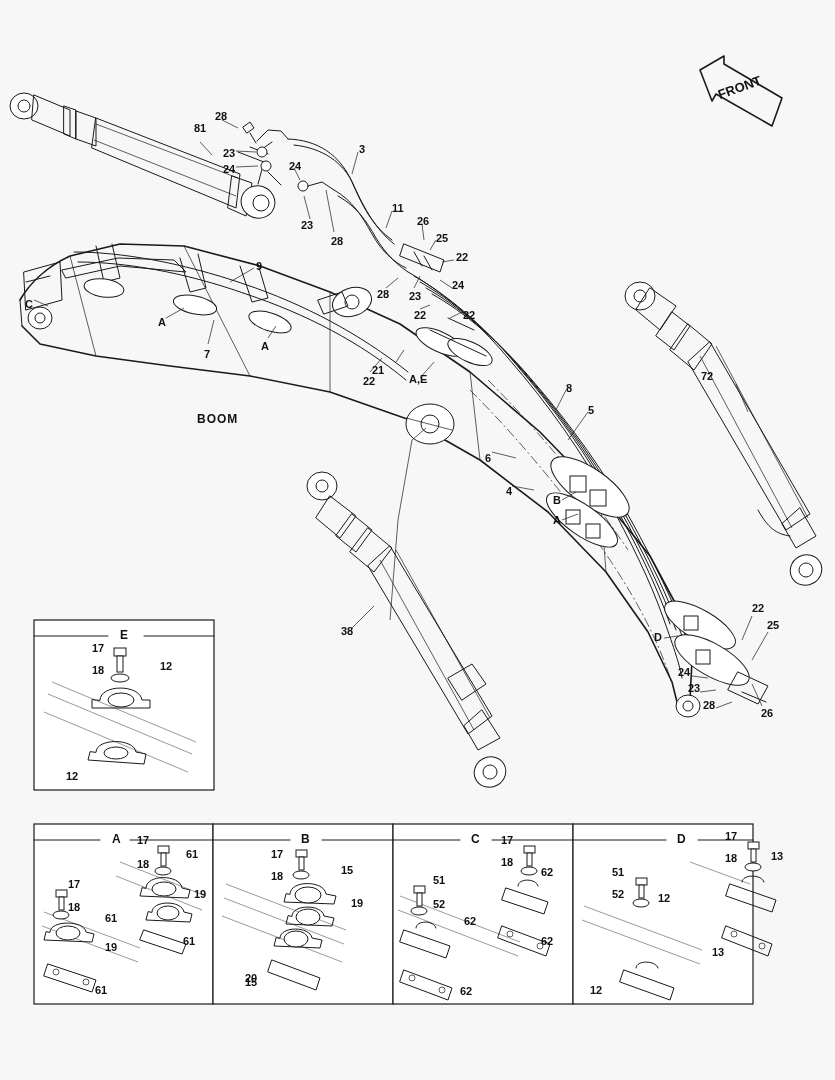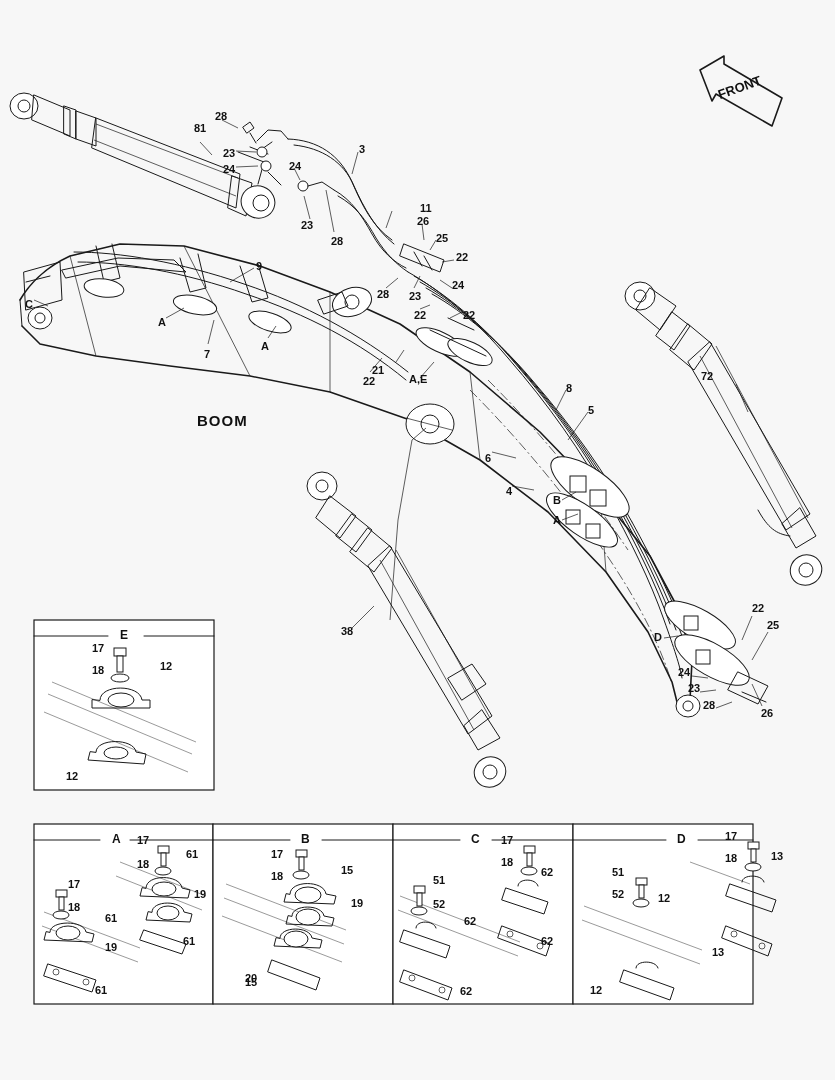--- a/index.html
+++ b/index.html
@@ -25,21 +25,21 @@
   .lbl {
     position: absolute;
     font-family: "Liberation Sans", sans-serif;
     font-size: 11px;
     font-weight: bold;
     color: #111111;
     white-space: nowrap;
     letter-spacing: 0px;
   }
   .lbl.section { font-size: 12px; }
-  .lbl.boom { font-size: 15px; letter-spacing: 1px; }
+  .lbl.boom { font-size: 12px; letter-spacing: 1px; }
   .lbl.front {
     font-size: 13px;
     transform: rotate(-20deg);
     transform-origin: left top;
   }
 </style>
 </head>
 <body>
 
 <div id="sheet">
@@ -364,21 +364,21 @@
 
   <div class="lbl front" style="left:716px; top:88px;">FRONT</div>
   <div class="lbl boom" style="left:197px; top:412px;">BOOM</div>
 
   <div class="lbl" style="left:215px; top:110px;">28</div>
   <div class="lbl" style="left:194px; top:122px;">81</div>
   <div class="lbl" style="left:223px; top:147px;">23</div>
   <div class="lbl" style="left:223px; top:163px;">24</div>
   <div class="lbl" style="left:289px; top:160px;">24</div>
   <div class="lbl" style="left:359px; top:143px;">3</div>
-  <div class="lbl" style="left:392px; top:202px;margin-left:28px;">11</div>
+  <div class="lbl" style="left:392px; top:202px;">11</div>
   <div class="lbl" style="left:301px; top:219px;">23</div>
   <div class="lbl" style="left:331px; top:235px;">28</div>
   <div class="lbl" style="left:417px; top:215px;">26</div>
   <div class="lbl" style="left:436px; top:232px;">25</div>
   <div class="lbl" style="left:456px; top:251px;">22</div>
   <div class="lbl" style="left:452px; top:279px;">24</div>
   <div class="lbl" style="left:377px; top:288px;">28</div>
   <div class="lbl" style="left:409px; top:290px;">23</div>
   <div class="lbl" style="left:414px; top:309px;">22</div>
   <div class="lbl" style="left:463px; top:309px;">22</div>

